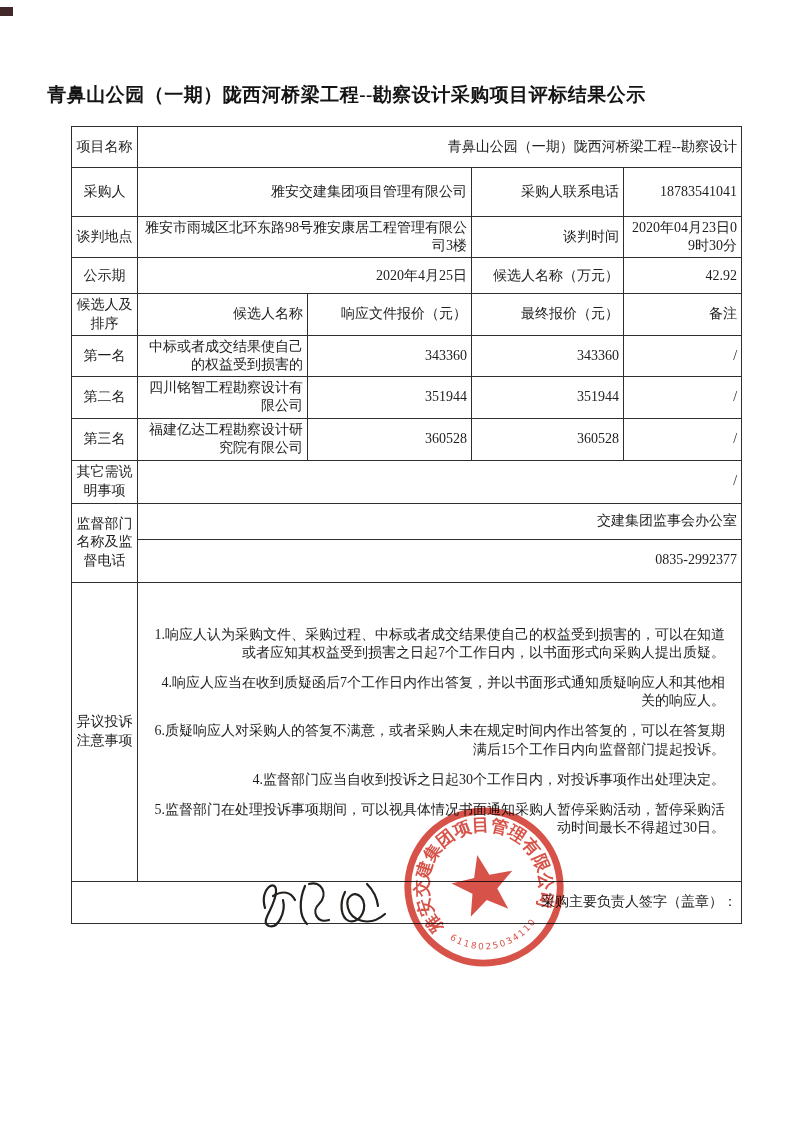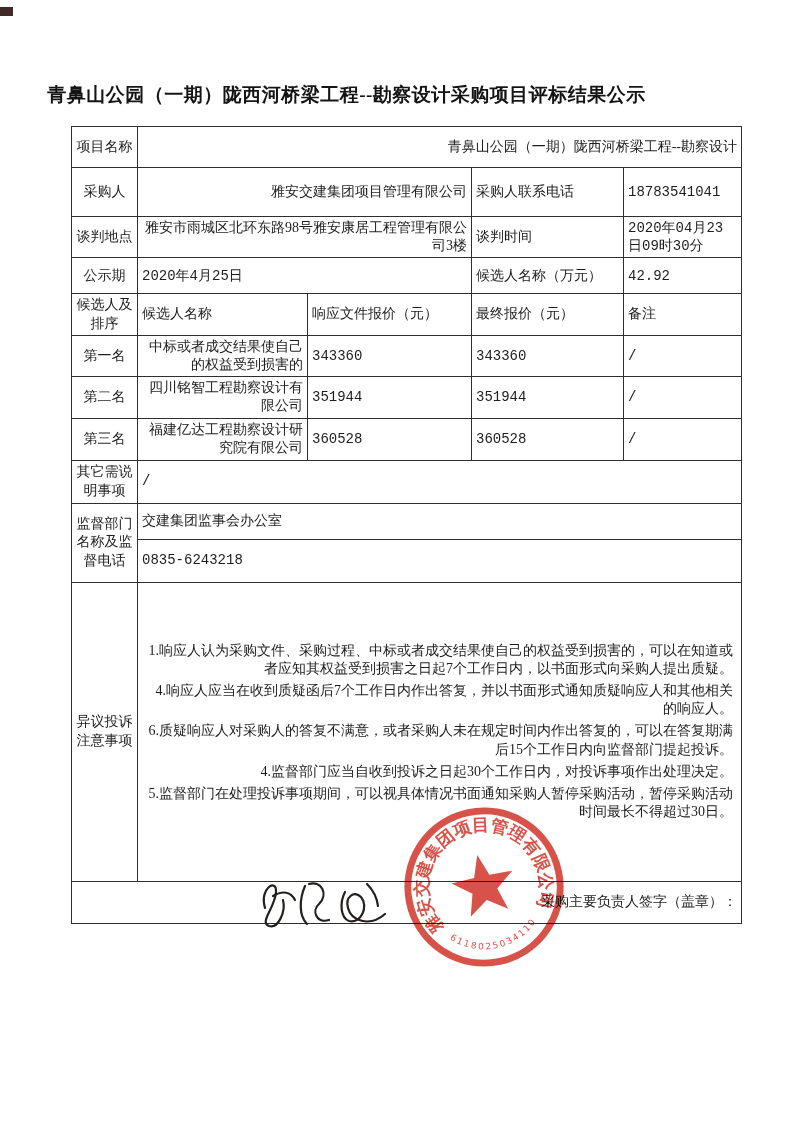--- a/index.html
+++ b/index.html
@@ -29,26 +29,26 @@
     table-layout:fixed;
   }
   table.main td{
     border:1.5px solid #2e2e2e;
     font-size:14px;
     line-height:1.3;
     padding:2px 4px;
     vertical-align:middle;
     word-break:break-all;
   }
-  td.c{text-align:left;font-family:Liberation Mono, monospace;}
+  td.c{text-align:right;}
   td.l{text-align:right;}
   td.lab{text-align:center;padding:2px 4px;}
   td.notes{font-size:14.5px;line-height:18.5px;padding:4px 6px;}
   td.sig{position:relative;font-size:15px;padding:4px 6px;}
-  .notes-line{margin:4px;}
+  .notes-line{margin:12px;}
   .sig-svg{position:absolute;left:177px;top:-12px;pointer-events:none;}
   .seal{
     position:absolute;left:395px;top:798px;width:178px;height:178px;
     opacity:0.88;
     mix-blend-mode:multiply;
     pointer-events:none;
   }
 </style>
 </head>
 <body>
@@ -118,21 +118,21 @@
     </tr>
     <tr style="height:43px">
       <td class="lab">其它需说明事项</td>
       <td class="c" colspan="4">/</td>
     </tr>
     <tr style="height:36px">
       <td class="lab" rowspan="2">监督部门名称及监督电话</td>
       <td class="c" colspan="4">交建集团监事会办公室</td>
     </tr>
     <tr style="height:43px">
-      <td class="c" colspan="4">0835-6243218</td>
+      <td class="c" colspan="4">0835-2992377</td>
     </tr>
     <tr style="height:299px">
       <td class="lab">异议投诉注意事项</td>
       <td class="notes l" colspan="4">
         <p class="notes-line">1.响应人认为采购文件、采购过程、中标或者成交结果使自己的权益受到损害的，可以在知道或者应知其权益受到损害之日起7个工作日内，以书面形式向采购人提出质疑。</p>
         <p class="notes-line">4.响应人应当在收到质疑函后7个工作日内作出答复，并以书面形式通知质疑响应人和其他相关的响应人。</p>
         <p class="notes-line">6.质疑响应人对采购人的答复不满意，或者采购人未在规定时间内作出答复的，可以在答复期满后15个工作日内向监督部门提起投诉。</p>
         <p class="notes-line">4.监督部门应当自收到投诉之日起30个工作日内，对投诉事项作出处理决定。</p>
         <p class="notes-line">5.监督部门在处理投诉事项期间，可以视具体情况书面通知采购人暂停采购活动，暂停采购活动时间最长不得超过30日。</p>
       </td>

